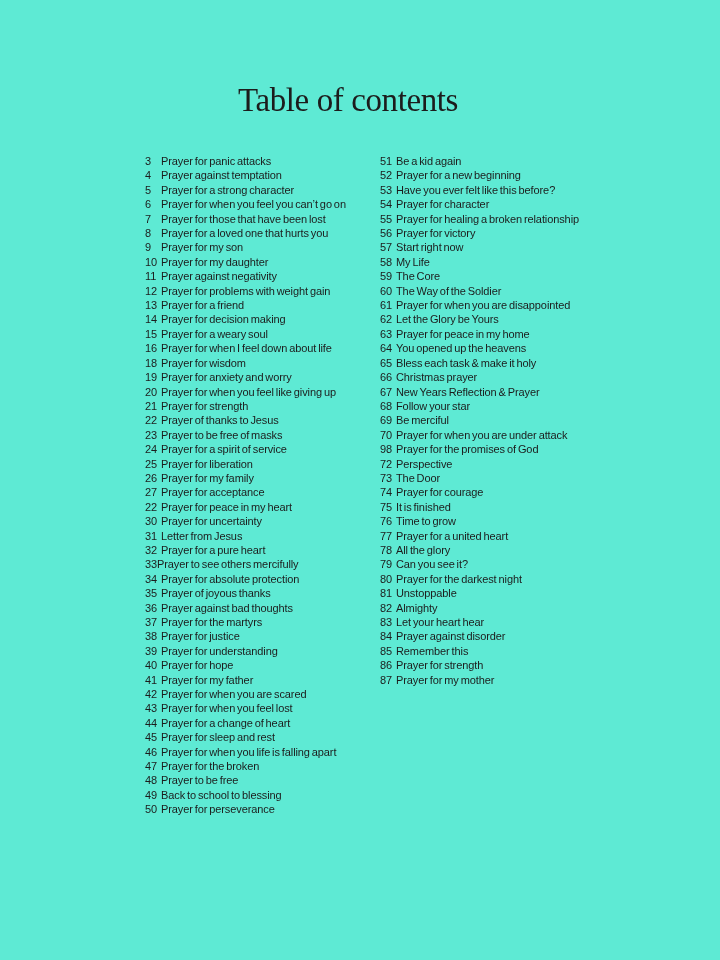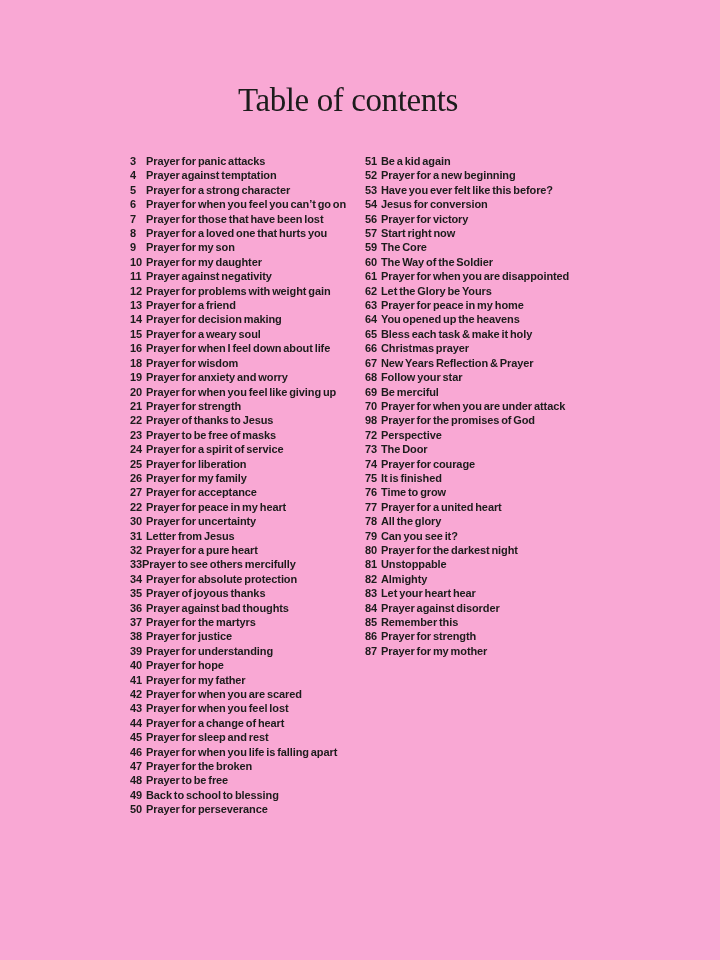--- a/index.html
+++ b/index.html
@@ -13,42 +13,41 @@
     font-family: "Liberation Sans", sans-serif;
     color: #1c1c1c;
     overflow: hidden;
     position: relative;
   }
   .page {
     position: absolute;
     top: 0; left: 0;
     width: 720px;
     height: 960px;
-    background: #f9a8d4;
+    background: #5eead4;
   }
   .doc-title {
     position: absolute;
     top: 82px;
     left: -12px;
     width: 720px;
     margin: 0;
     text-align: center;
     font-family: "Liberation Serif", serif;
     font-weight: 400;
     font-size: 33px;
     letter-spacing: -0.4px;
     color: #1c1c1c;
   }
   .toc-columns {
     position: absolute;
     top: 154px;
-    left: 130px;
+    left: 145px;
     display: flex;
     align-items: flex-start;
-    font-weight: bold;
   }
   .toc-col {
     display: block;
   }
   .toc-col-left {
     width: 235px;
     flex: 0 0 235px;
   }
   .toc-col-right {
     width: 230px;
@@ -122,23 +121,25 @@
         <div class="toc-row"><span class="toc-num">46</span><span class="toc-label">Prayer for when you life is falling apart</span></div>
         <div class="toc-row"><span class="toc-num">47</span><span class="toc-label">Prayer for the broken</span></div>
         <div class="toc-row"><span class="toc-num">48</span><span class="toc-label">Prayer to be free</span></div>
         <div class="toc-row"><span class="toc-num">49</span><span class="toc-label">Back to school to blessing</span></div>
         <div class="toc-row"><span class="toc-num">50</span><span class="toc-label">Prayer for perseverance</span></div>
       </div>
     <div class="toc-col toc-col-right" id="col-right">
         <div class="toc-row"><span class="toc-num">51</span><span class="toc-label">Be a kid again</span></div>
         <div class="toc-row"><span class="toc-num">52</span><span class="toc-label">Prayer for a new beginning</span></div>
         <div class="toc-row"><span class="toc-num">53</span><span class="toc-label">Have you ever felt like this before?</span></div>
-        <div class="toc-row"><span class="toc-num">54</span><span class="toc-label">Jesus for conversion</span></div>
+        <div class="toc-row"><span class="toc-num">54</span><span class="toc-label">Prayer for character</span></div>
+        <div class="toc-row"><span class="toc-num">55</span><span class="toc-label">Prayer for healing a broken relationship</span></div>
         <div class="toc-row"><span class="toc-num">56</span><span class="toc-label">Prayer for victory</span></div>
         <div class="toc-row"><span class="toc-num">57</span><span class="toc-label">Start right now</span></div>
+        <div class="toc-row"><span class="toc-num">58</span><span class="toc-label">My Life</span></div>
         <div class="toc-row"><span class="toc-num">59</span><span class="toc-label">The Core</span></div>
         <div class="toc-row"><span class="toc-num">60</span><span class="toc-label">The Way of the Soldier</span></div>
         <div class="toc-row"><span class="toc-num">61</span><span class="toc-label">Prayer for when you are disappointed</span></div>
         <div class="toc-row"><span class="toc-num">62</span><span class="toc-label">Let the Glory be Yours</span></div>
         <div class="toc-row"><span class="toc-num">63</span><span class="toc-label">Prayer for peace in my home</span></div>
         <div class="toc-row"><span class="toc-num">64</span><span class="toc-label">You opened up the heavens</span></div>
         <div class="toc-row"><span class="toc-num">65</span><span class="toc-label">Bless each task &amp; make it holy</span></div>
         <div class="toc-row"><span class="toc-num">66</span><span class="toc-label">Christmas prayer</span></div>
         <div class="toc-row"><span class="toc-num">67</span><span class="toc-label">New Years Reflection &amp; Prayer</span></div>
         <div class="toc-row"><span class="toc-num">68</span><span class="toc-label">Follow your star</span></div>

